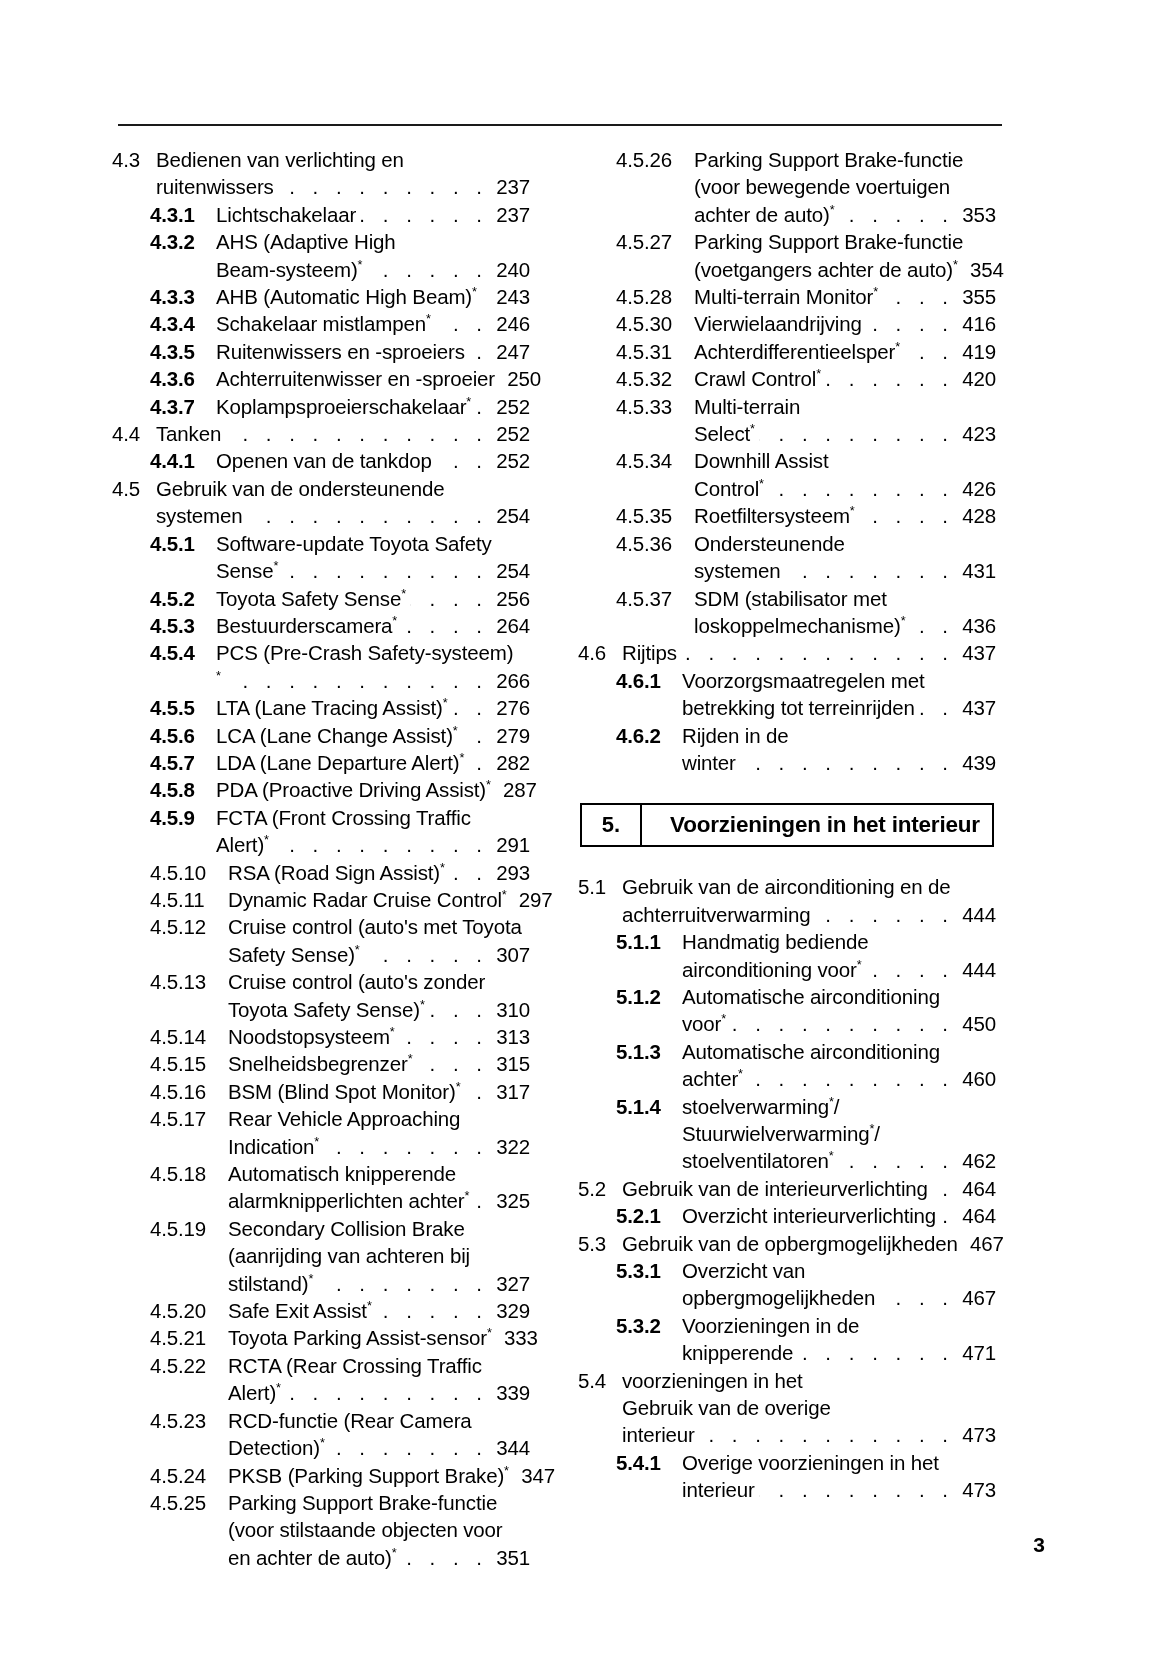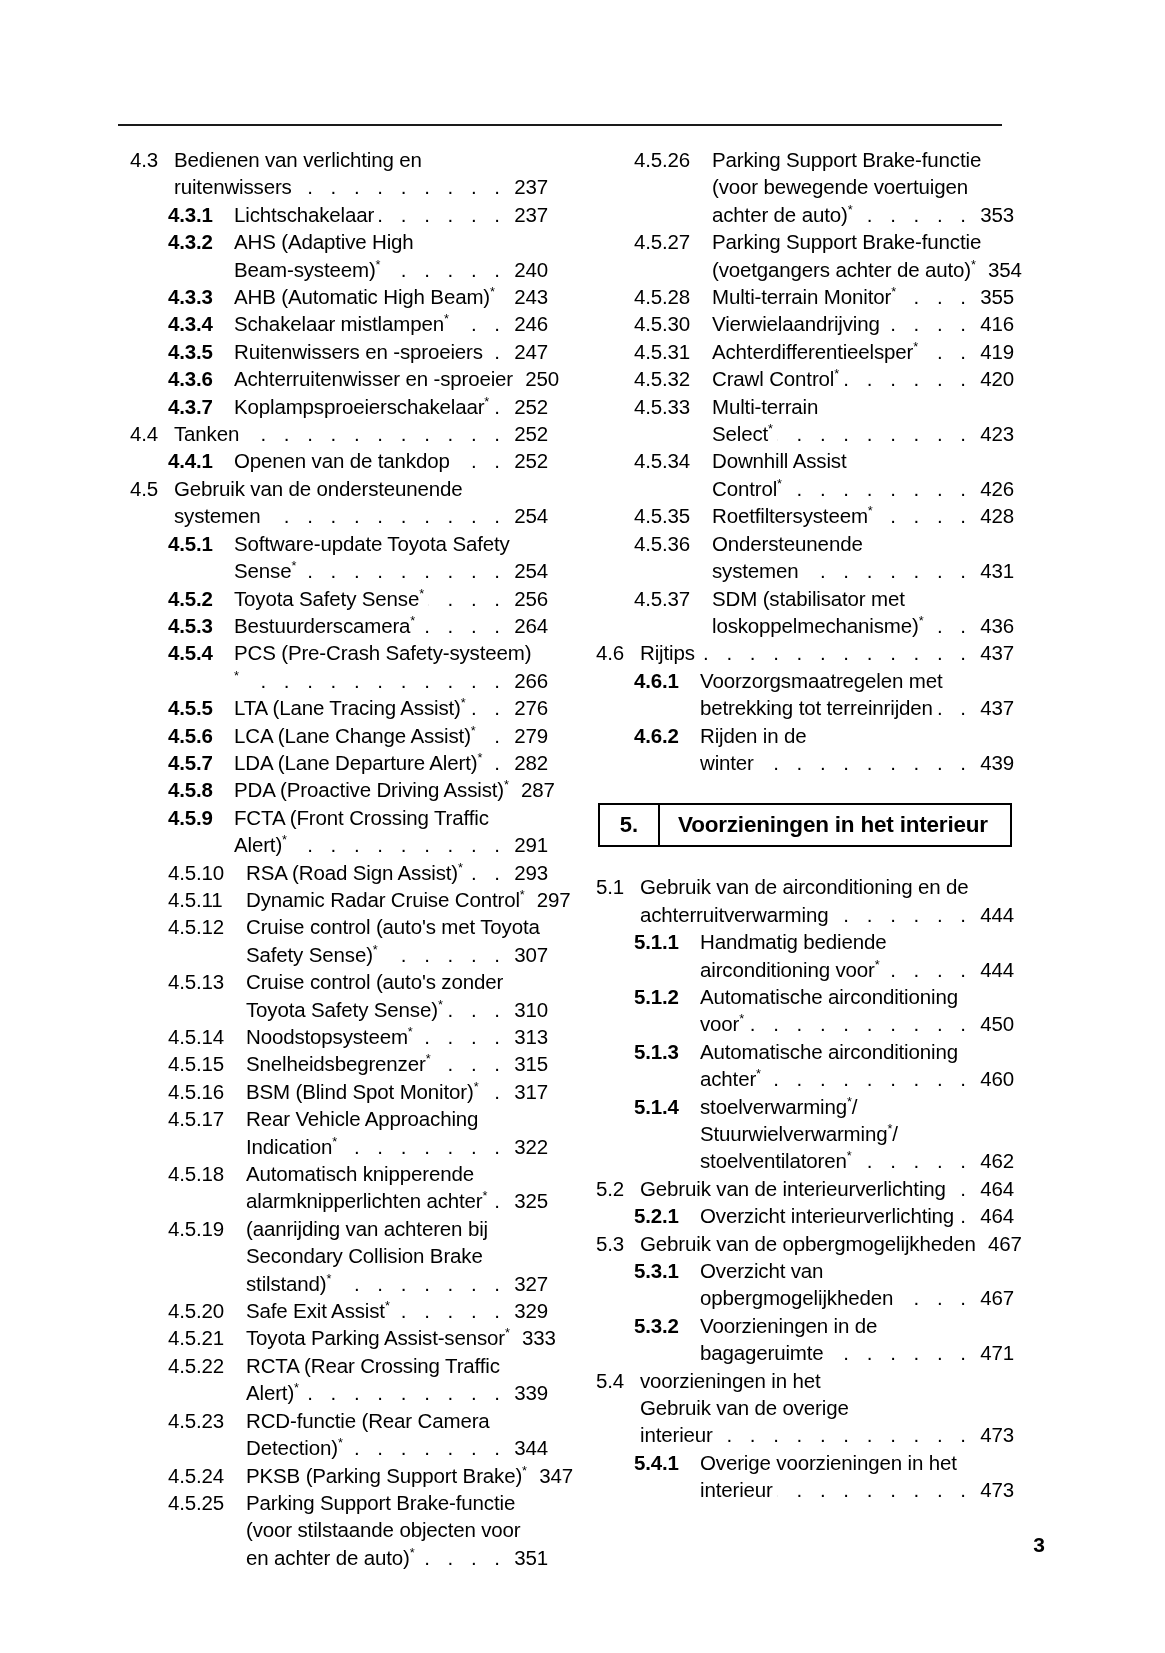--- a/index.html
+++ b/index.html
@@ -21,21 +21,20 @@
 
   .columns {
     position:absolute;
     left:0; top:146px;
     width:1165px;
   }
   .col {
     position:absolute;
     top:0;
     width:418px;
-    margin-left:18px;
   }
   .col-left  { left:112px; }
   .col-right { left:578px; }
 
   
   .entry {
     display:flex;
     align-items:flex-start;
     font-size:20.5px;
     line-height:27.4px;
@@ -109,21 +108,21 @@
     display:flex;
     align-items:center;
     justify-content:center;
     font-weight:bold;
     font-size:22px;
   }
   .chapter-title {
     flex:1 1 auto;
     display:flex;
     align-items:center;
-    padding-left:18px;
+    padding-left:28px;
     font-weight:bold;
     font-size:22.5px;
     letter-spacing:-0.2px;
   }
 
   .page-number {
     position:absolute;
     right:120px; bottom:96px;
     font-size:21px;
     font-weight:bold;
@@ -455,24 +454,24 @@
               <span class="txt">alarmknipperlichten achter<sup class="ast">*</sup></span>
               <span class="lead">. . . . . . . . . . . . . . . . . . . . . . . . . . . . . . . . . . . . . . . . </span>
               <span class="pg">325</span>
             </span>
           </span>
         </div>
         <div class="entry lvl3w">
           <span class="num">4.5.19</span>
           <span class="body">
             <span class="line nolead">
+              <span class="txt">Secondary Collision Brake</span>
+            </span>
+            <span class="line nolead">
               <span class="txt">(aanrijding van achteren bij</span>
-            </span>
-            <span class="line nolead">
-              <span class="txt">Secondary Collision Brake</span>
             </span>
             <span class="line">
               <span class="txt">stilstand)<sup class="ast">*</sup></span>
               <span class="lead">. . . . . . . . . . . . . . . . . . . . . . . . . . . . . . . . . . . . . . . . </span>
               <span class="pg">327</span>
             </span>
           </span>
         </div>
         <div class="entry lvl3w">
           <span class="num">4.5.20</span>
@@ -830,21 +829,21 @@
             </span>
           </span>
         </div>
         <div class="entry lvl3">
           <span class="num">5.3.2</span>
           <span class="body">
             <span class="line nolead">
               <span class="txt">Voorzieningen in de</span>
             </span>
             <span class="line">
-              <span class="txt">bagageruimte</span>
+              <span class="txt">knipperende</span>
               <span class="lead">. . . . . . . . . . . . . . . . . . . . . . . . . . . . . . . . . . . . . . . . </span>
               <span class="pg">471</span>
             </span>
           </span>
         </div>
         <div class="entry lvl2">
           <span class="num">5.4</span>
           <span class="body">
             <span class="line nolead">
               <span class="txt">voorzieningen in het</span>

